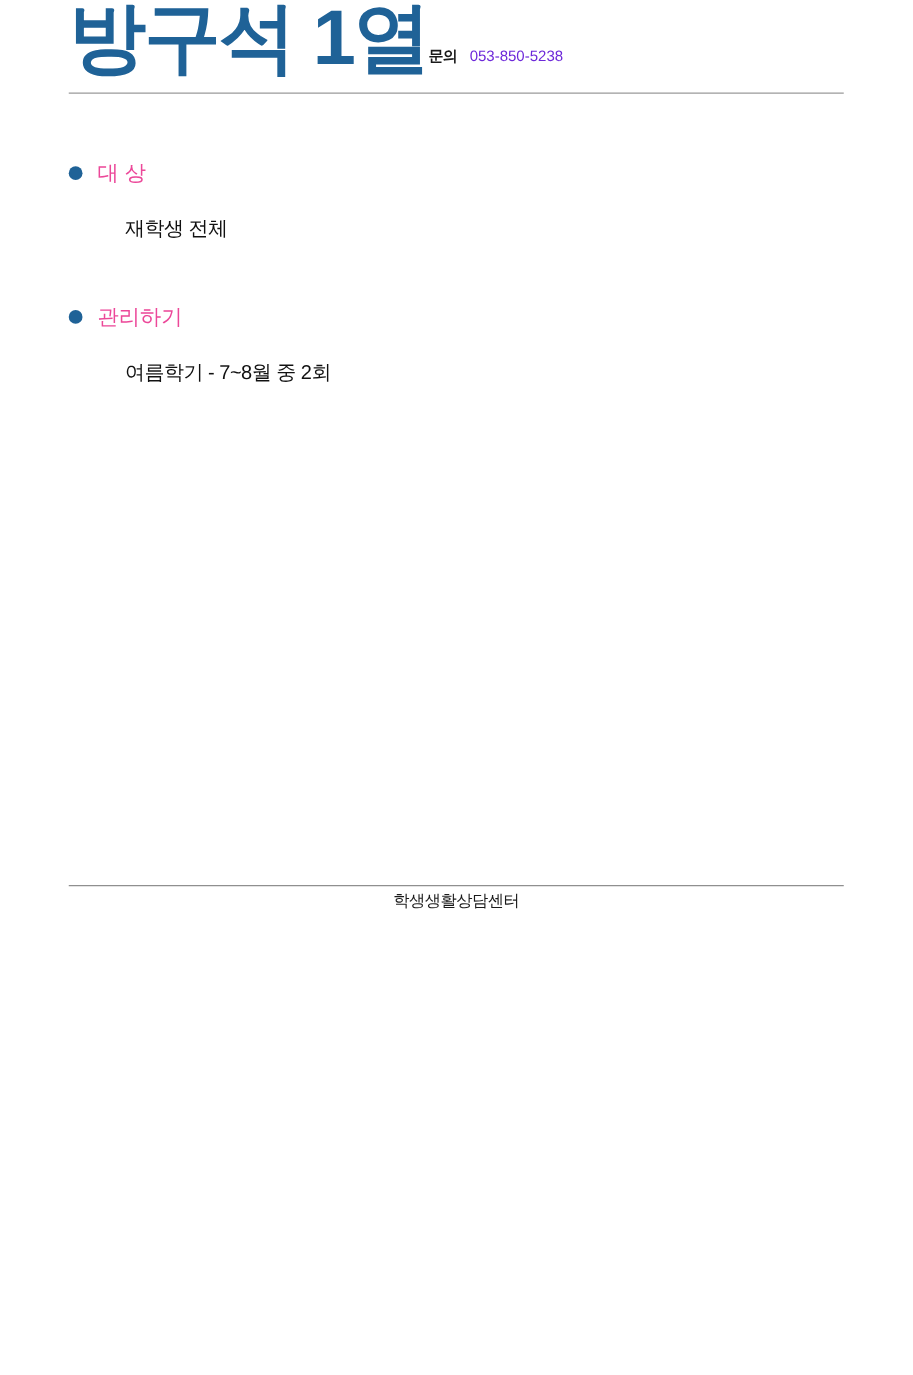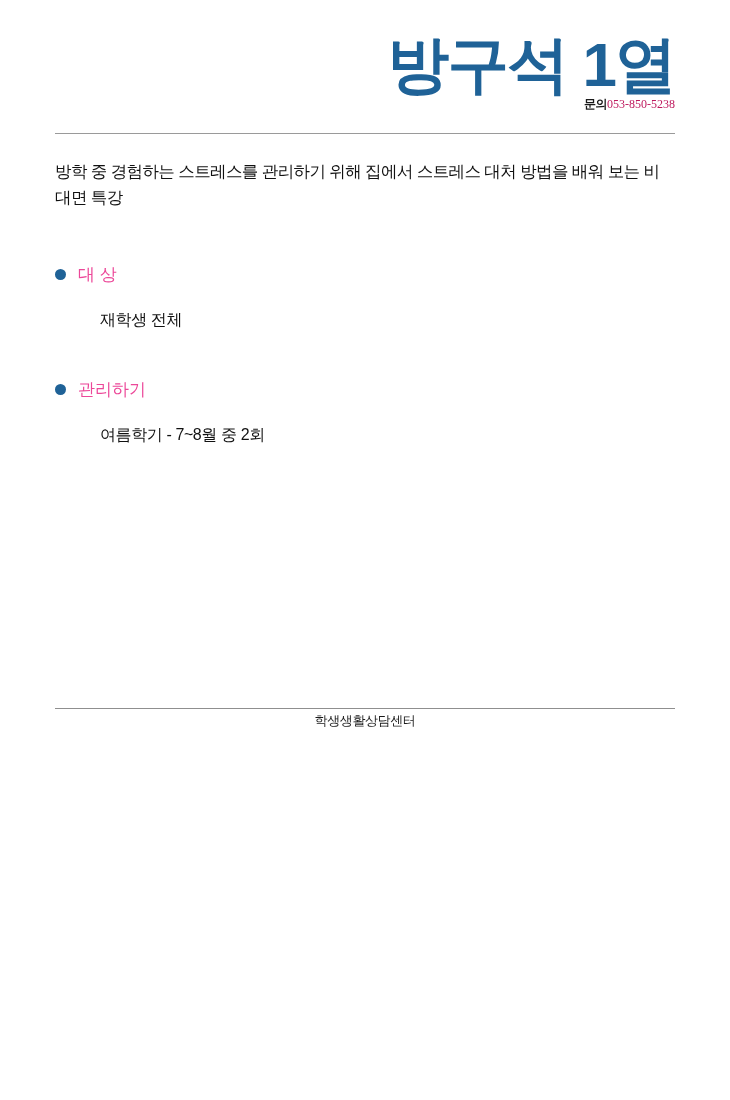--- a/index.html
+++ b/index.html
@@ -18,51 +18,49 @@
   .page {
     width: 730px;
     height: 1100px;
     box-sizing: border-box;
     padding: 0 55px;
     position: relative;
   }
 
   
   .header {
-    padding-top: 34px;
     display: flex;
     align-items: flex-end;
-    justify-content: space-between;
-    flex-direction: column;
+    justify-content: flex-start;
   }
   .logo {
     font-family: "Liberation Sans", sans-serif;
     font-size: 62px;
     font-weight: bold;
     color: #1f6297;
     letter-spacing: -2px;
     line-height: 1;
     white-space: nowrap;
   }
   .contact {
     display: flex;
     align-items: baseline;
+    gap: 10px;
     padding-bottom: 8px;
   }
   .contact-label {
     font-size: 12px;
     font-weight: bold;
     color: #1a1a1a;
     letter-spacing: -0.5px;
   }
   .contact-number {
     font-size: 12px;
-    color: #be185d;
+    color: #6d28d9;
     letter-spacing: 0px;
-    font-family: Liberation Serif, serif;
   }
 
   .rule-top {
     margin-top: 12px;
     border: 0;
     border-top: 1px solid #9a9a9a;
     height: 0;
   }
 
   
@@ -144,21 +142,20 @@
   <div class="header">
     <div class="logo">방구석 1열</div>
     <div class="contact">
       <span class="contact-label">문의</span>
       <span class="contact-number">053-850-5238</span>
     </div>
   </div>
 
   <hr class="rule-top">
 
-  <div class="intro">방학 중 경험하는 스트레스를 관리하기 위해 집에서 스트레스 대처 방법을 배워 보는 비대면 특강</div>
 
   <div class="sections">
 
     <div class="section">
       <div class="section-head">
         <span class="bullet"></span>
         <span class="section-title">대     상</span>
       </div>
       <div class="section-body">
         <div class="body-line">재학생 전체</div>

